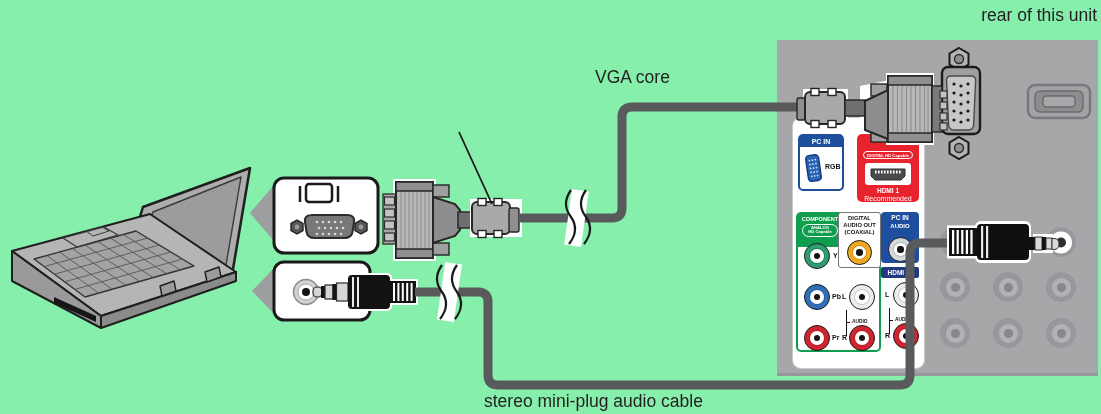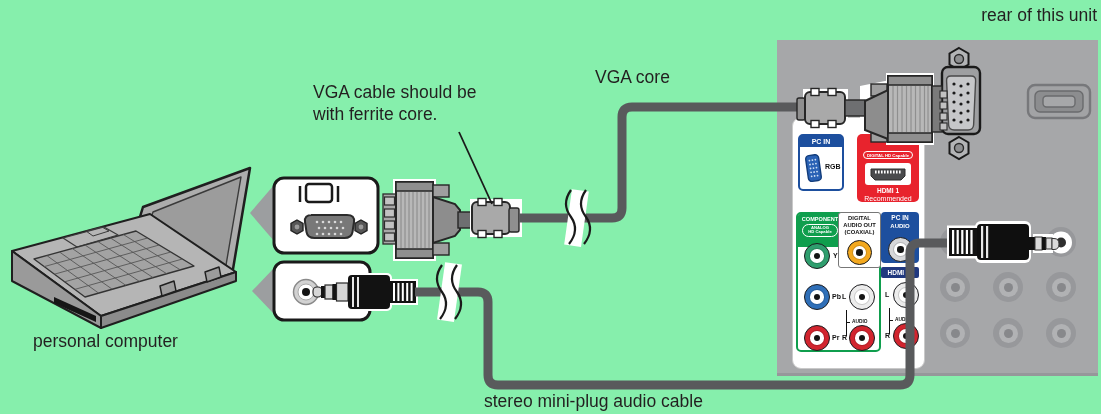--- a/index.html
+++ b/index.html
@@ -392,19 +392,14 @@
       <rect x="1029" y="237" width="6" height="13" fill="#0f0f0f"></rect>
       <rect x="1035" y="237" width="7" height="13" fill="#d9d9d9" stroke="#333" stroke-width="1"></rect>
       <rect x="1042" y="237" width="4" height="13" fill="#111"></rect>
       <rect x="1046" y="238" width="6" height="11" fill="#d9d9d9" stroke="#333" stroke-width="1"></rect>
       <path d="M1052,238.5 h2 q5,0 5,5.5 q0,5.5 -5,5.5 h-2 z" fill="#d9d9d9" stroke="#333" stroke-width="1"></path>
     </g>
   </svg>
 
   <div class="lbl" style="right:4px;top:4px;">rear of this unit</div>
   <div class="lbl" style="left:595px;top:66px;">VGA core</div>
-  <div class="lbl" style="left:313px;top:81px;">
-    <div>VGA cable should be</div>
-    <div>with ferrite core.</div>
-  </div>
-  <div class="lbl" style="left:33px;top:330px;">personal computer</div>
   <div class="lbl" style="left:484px;top:390px;text-align:center;">stereo mini-plug audio cable</div>
 </div>
 
 </body></html>

